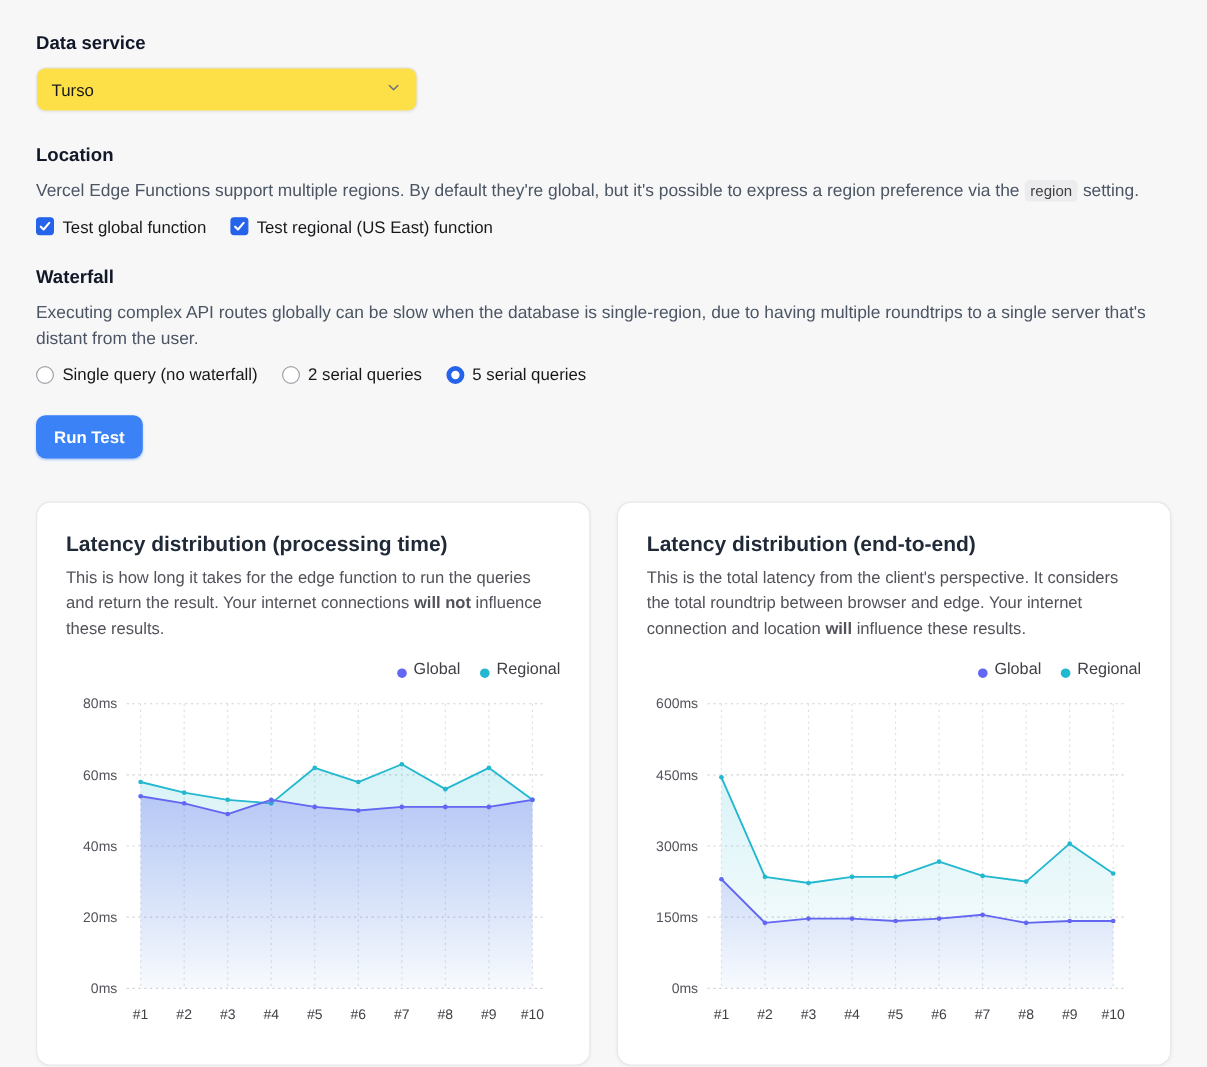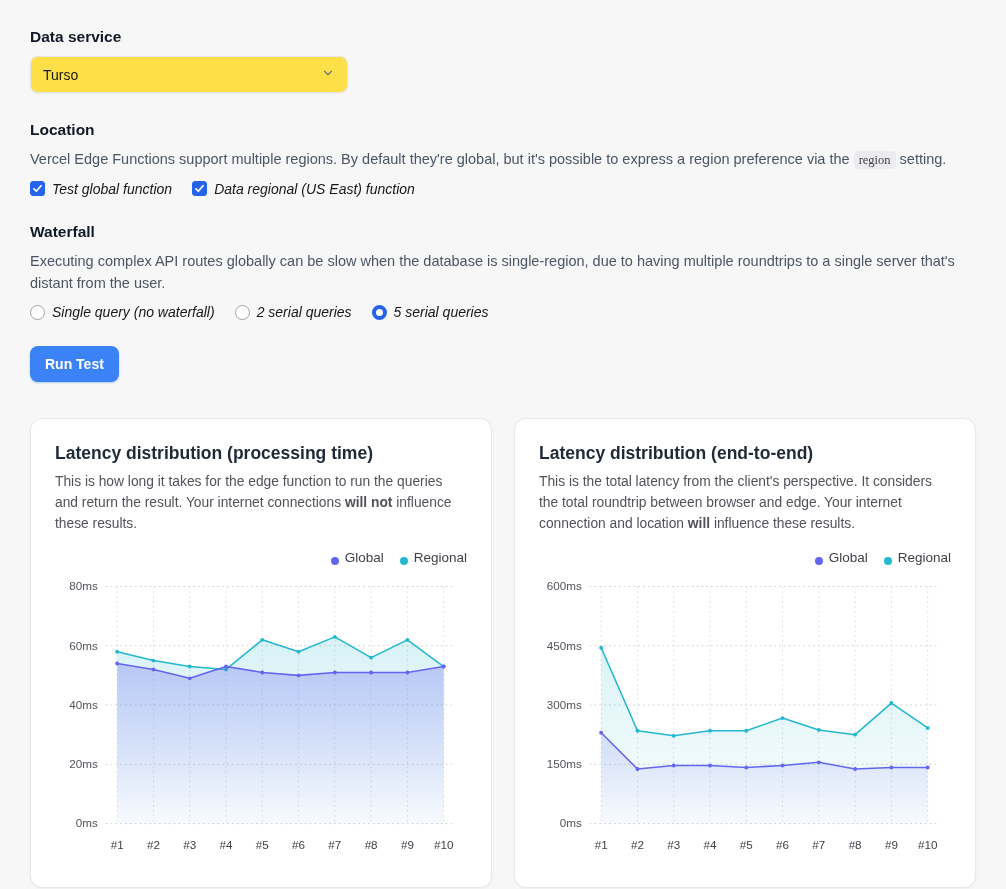--- a/index.html
+++ b/index.html
@@ -11,24 +11,24 @@
   }
   h3.section { font-size:15.5px; font-weight:700; color:#111827; margin-bottom:10px; }
   .select {
     width:318px; height:37px; background:#fde047; border:1px solid #e4e4e7;
     border-radius:8px; display:flex; align-items:center; justify-content:space-between;
     padding:0 12px; font-size:14px; color:#18181b; cursor:pointer;
     box-shadow:0 1px 2px rgba(0,0,0,.04); margin-bottom:28px;
   }
   .para { font-size:14.5px; color:#4b5563; line-height:1.5; margin-bottom:10px; max-width:946px; }
   .code-chip {
-    font-family:Liberation Serif, serif; font-size:12.5px;
+    font-family:Liberation Sans, sans-serif; font-size:12.5px;
     background:#ececee; color:#3f3f46; border-radius:4px; padding:2px 5px;
   }
-  .check-row, .radio-row { display:flex; align-items:center; gap:20px; margin-bottom:26px;font-style:italic; }
+  .check-row, .radio-row { display:flex; align-items:center; gap:20px; margin-bottom:26px; }
   label.ctl { display:flex; align-items:center; gap:7px; font-size:14px; color:#18181b; cursor:pointer; }
   .box {
     width:15px; height:15px; border:1px solid #a1a1aa; border-radius:3px; background:#fff;
     display:inline-flex; align-items:center; justify-content:center; flex:0 0 auto;
   }
   .box svg { display:none; }
   .box.checked { background:#2563eb; border-color:#2563eb; }
   .box.checked svg { display:block; }
   .radio {
     width:15px; height:15px; border-radius:50%; border:1px solid #a1a1aa; background:#fff; flex:0 0 auto;
@@ -80,21 +80,21 @@
           </svg>
       </span>
       <span>Test global function</span>
     </label>
     <label class="ctl">
       <span class="box checked">
         <svg width="11" height="11" viewBox="0 0 14 14" fill="none">
             <path d="M2.5 7.5l3 3 6-7" stroke="#fff" stroke-width="2.2" stroke-linecap="round" stroke-linejoin="round"></path>
           </svg>
       </span>
-      <span>Data regional (US East) function</span>
+      <span>Test regional (US East) function</span>
     </label>
   </div>
 
   <h3 class="section">Waterfall</h3>
   <p class="para">Executing complex API routes globally can be slow when the database is single-region, due to having multiple roundtrips to a single server that's distant from the user.</p>
 
   <div class="radio-row">
     <label class="ctl">
       <span class="radio"></span>
       <span>Single query (no waterfall)</span>

